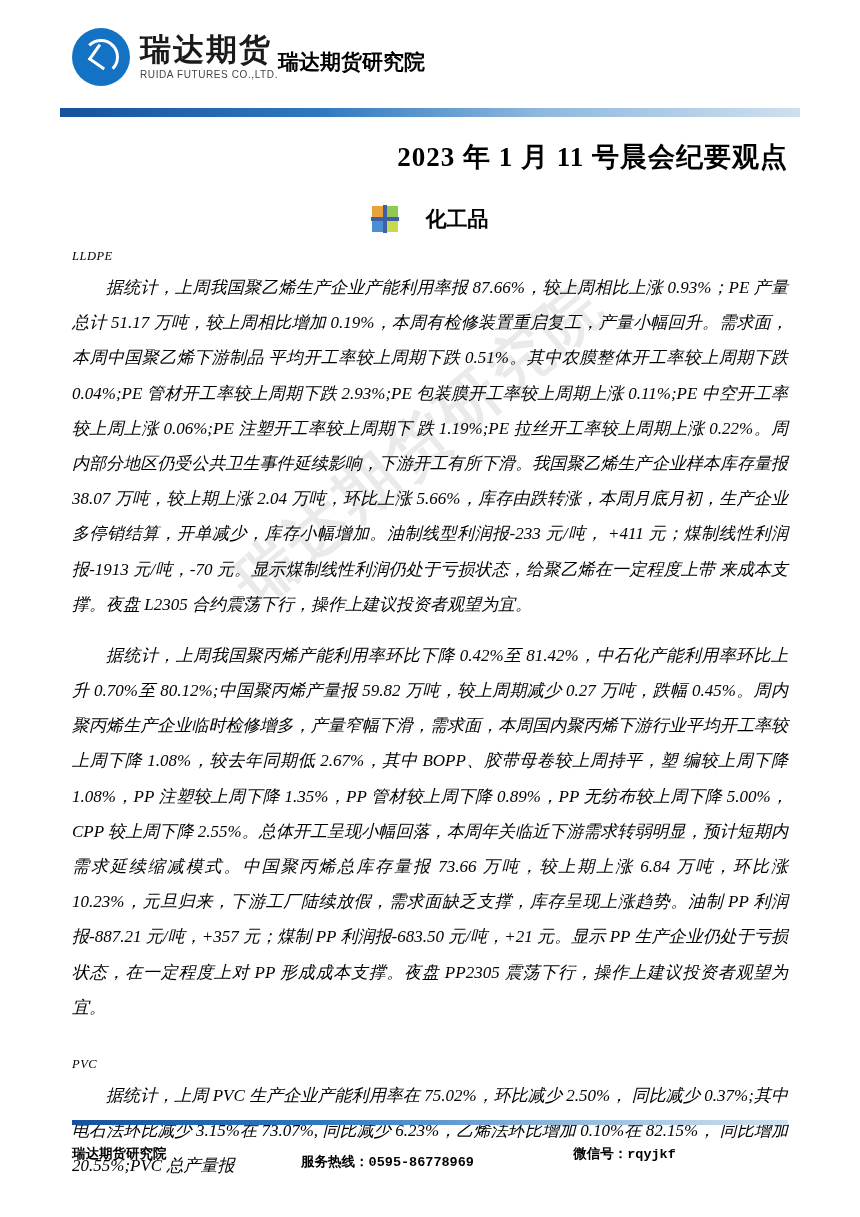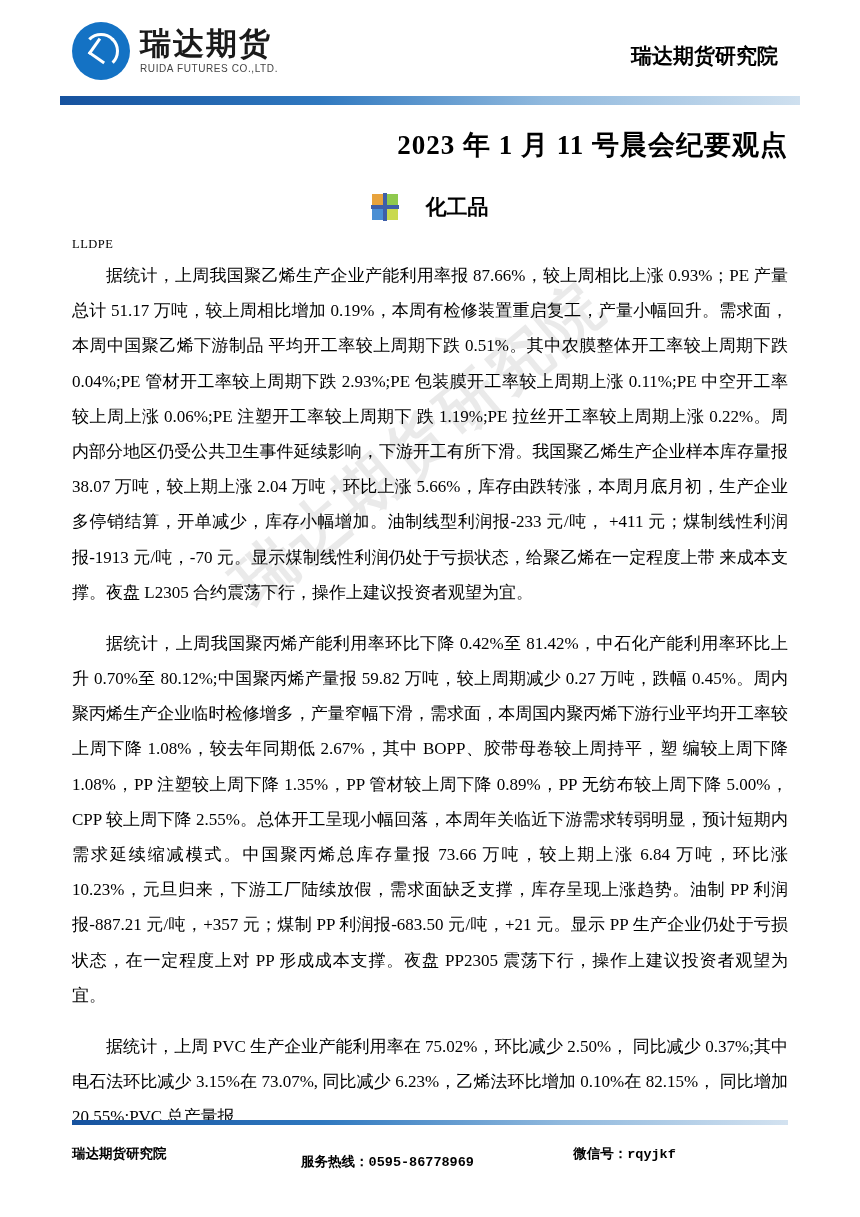--- a/index.html
+++ b/index.html
@@ -19,24 +19,23 @@
     position: relative;
     width: 860px;
     height: 1217px;
     box-sizing: border-box;
     padding: 0 72px;
   }
 
   
   .header {
     position: relative;
-    height: 96px;
-    display: flex;
-    align-items: center;
-    justify-content: space-between;
+    height: 108px;
+    display: flex;
+    align-items: center;
   }
   .logo-wrap {
     display: flex;
     align-items: center;
     gap: 10px;
     padding-top: 6px;
   }
   .logo-mark {
     width: 58px;
     height: 58px;
@@ -154,20 +153,21 @@
   }
   .section-title {
     font-size: 21px;
     font-weight: bold;
   }
 
   
   .body-area {
     position: relative;
     z-index: 2;
+    font-style: italic;
   }
   .prod-label {
     font-family: "Liberation Serif", serif;
     font-size: 12.5px;
     margin: 16px 0 6px 0;
     letter-spacing: 0.5px;
   }
   .para {
     font-size: 17px;
     line-height: 2.07;
@@ -266,20 +266,21 @@
 
     <div class="prod-label">LLDPE</div>
     <p class="para">据统计，上周我国聚乙烯生产企业产能利用率报 87.66%，较上周相比上涨 0.93%；PE 产量总计 51.17 万吨，较上周相比增加 0.19%，本周有检修装置重启复工，产量小幅回升。需求面，本周中国聚乙烯下游制品 平均开工率较上周期下跌 0.51%。其中农膜整体开工率较上周期下跌 0.04%;PE 管材开工率较上周期下跌 2.93%;PE 包装膜开工率较上周期上涨 0.11%;PE 中空开工率较上周上涨 0.06%;PE 注塑开工率较上周期下 跌 1.19%;PE 拉丝开工率较上周期上涨 0.22%。周内部分地区仍受公共卫生事件延续影响，下游开工有所下滑。我国聚乙烯生产企业样本库存量报 38.07 万吨，较上期上涨 2.04 万吨，环比上涨 5.66%，库存由跌转涨，本周月底月初，生产企业多停销结算，开单减少，库存小幅增加。油制线型利润报-233 元/吨， +411 元；煤制线性利润报-1913 元/吨，-70 元。显示煤制线性利润仍处于亏损状态，给聚乙烯在一定程度上带 来成本支撑。夜盘 L2305 合约震荡下行，操作上建议投资者观望为宜。</p>
 
     <div class="gap"></div>
 
     <p class="para">据统计，上周我国聚丙烯产能利用率环比下降 0.42%至 81.42%，中石化产能利用率环比上升 0.70%至 80.12%;中国聚丙烯产量报 59.82 万吨，较上周期减少 0.27 万吨，跌幅 0.45%。周内聚丙烯生产企业临时检修增多，产量窄幅下滑，需求面，本周国内聚丙烯下游行业平均开工率较上周下降 1.08%，较去年同期低 2.67%，其中 BOPP、胶带母卷较上周持平，塑 编较上周下降 1.08%，PP 注塑较上周下降 1.35%，PP 管材较上周下降 0.89%，PP 无纺布较上周下降 5.00%， CPP 较上周下降 2.55%。总体开工呈现小幅回落，本周年关临近下游需求转弱明显，预计短期内需求延续缩减模式。中国聚丙烯总库存量报 73.66 万吨，较上期上涨 6.84 万吨，环比涨 10.23%，元旦归来，下游工厂陆续放假，需求面缺乏支撑，库存呈现上涨趋势。油制 PP 利润报-887.21 元/吨，+357 元；煤制 PP 利润报-683.50 元/吨，+21 元。显示 PP 生产企业仍处于亏损状态，在一定程度上对 PP 形成成本支撑。夜盘 PP2305 震荡下行，操作上建议投资者观望为宜。</p>
 
     <div class="gap"></div>
 
+    <div class="prod-label">PVC</div>
     <p class="para">据统计，上周 PVC 生产企业产能利用率在 75.02%，环比减少 2.50%， 同比减少 0.37%;其中电石法环比减少 3.15%在 73.07%, 同比减少 6.23%，乙烯法环比增加 0.10%在 82.15%， 同比增加 20.55%;PVC 总产量报</p>
 
   </div>
 
   <div class="footer">
     <div class="footer-rule"></div>
     <div class="footer-row">
       <div class="footer-left">瑞达期货研究院</div>
       <div class="footer-mid">
         <span>服务热线：</span><span class="mono">0595-86778969</span>

